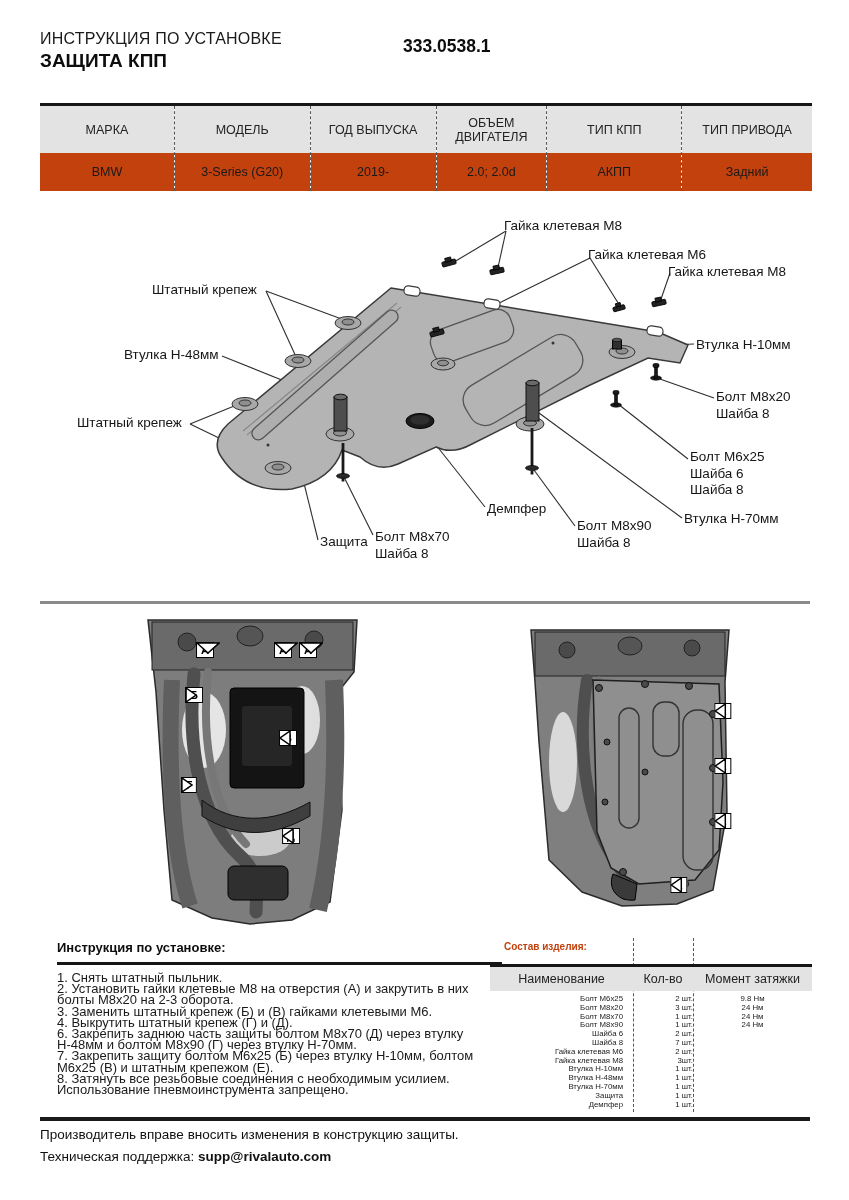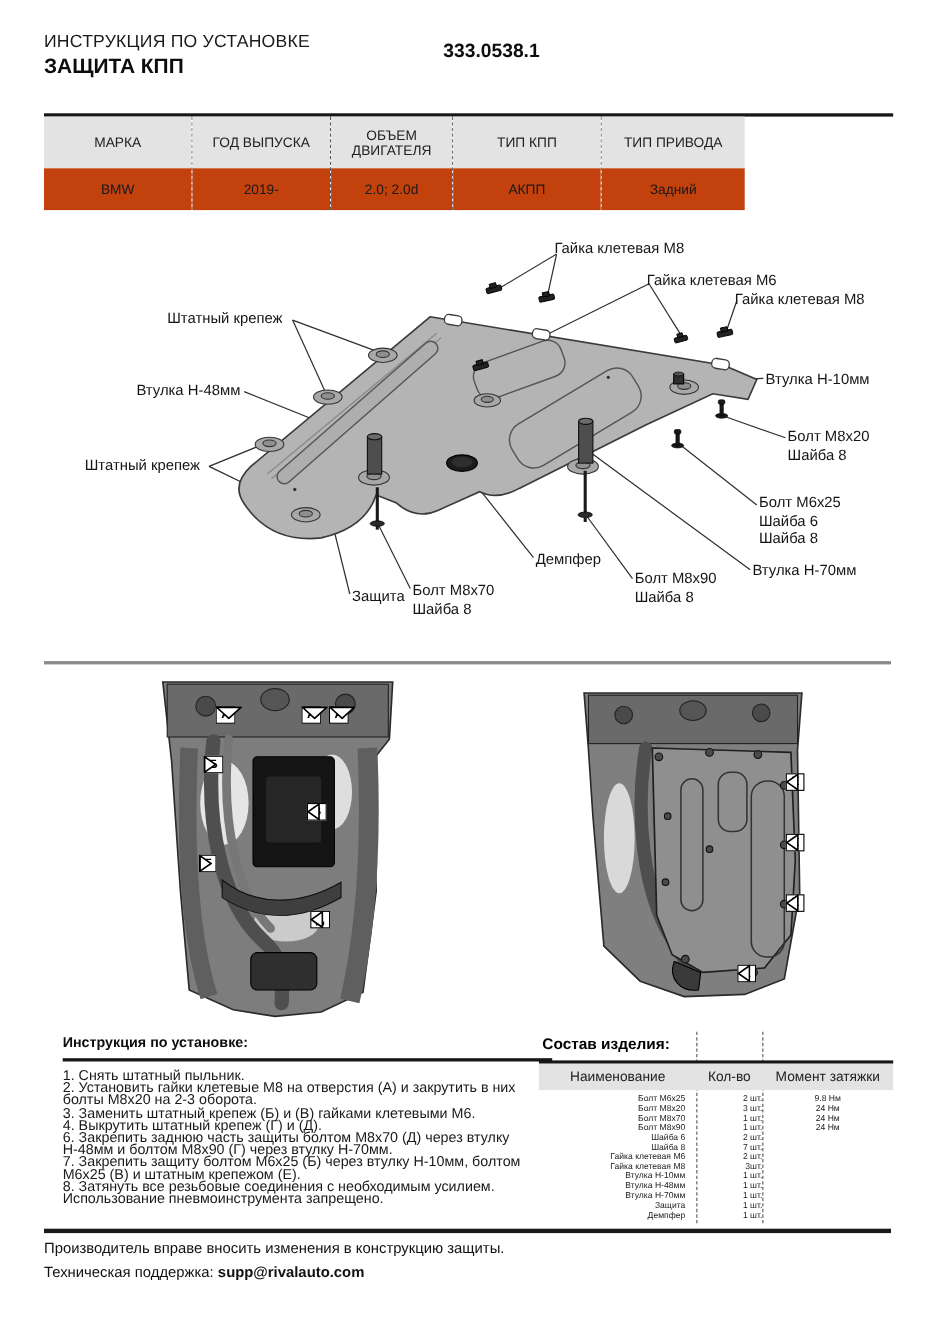--- a/index.html
+++ b/index.html
@@ -35,21 +35,21 @@
   .tri{display:block;}
 
   
   #instructions{left:57px;top:940px;width:445px;}
   #instr-title{font-size:13px;font-weight:bold;color:#0d0d0d;}
   #instr-rule{height:3px;background:#161616;margin-top:7px;margin-bottom:7px;}
   .step{font-size:13px;line-height:11.2px;color:#1a1a1a;}
 
   
   #parts{left:490px;top:938px;width:322px;height:176px;}
-  #parts-title{position:absolute;left:3px;top:3px;font-size:14px;font-weight:bold;color:#000000;}
+  #parts-title{position:absolute;left:14px;top:3px;font-size:10px;font-weight:bold;color:#c2410c;}
   .pdash{position:absolute;top:0;height:174px;border-left:1px dashed #555;}
   #pdash1{left:143px;} #pdash2{left:203px;}
   #parts-rule{position:absolute;left:0;top:26px;width:322px;height:3px;background:#161616;}
   #parts-head{position:absolute;left:0;top:29px;width:322px;height:24px;background:#e3e3e3;display:flex;text-align:center;}
   .phc{display:flex;align-items:center;justify-content:center;font-size:12.5px;color:#222;}
   .phc0{width:143px}.phc1{width:60px}.phc2{width:119px}
   #parts-rows{position:absolute;left:0;top:57px;width:322px;}
   .prow{display:flex;height:8.8px;align-items:center;}
   .pc{font-size:7.8px;line-height:8.8px;color:#222;}
   .pc0{width:143px;text-align:right;padding-right:10px;box-sizing:border-box;}
@@ -66,20 +66,24 @@
 <body>
 
 <div class="abs" id="hdr-line1">ИНСТРУКЦИЯ ПО УСТАНОВКЕ</div>
 <div class="abs" id="hdr-line2">ЗАЩИТА КПП</div>
 <div class="abs" id="hdr-part">333.0538.1</div>
 
 <div class="abs" id="vtable">
   <div class="vcol vc0">
     <div class="vhead">МАРКА</div>
     <div class="vval">BMW</div>
+  </div>
+  <div class="vcol vc1">
+    <div class="vhead">МОДЕЛЬ</div>
+    <div class="vval">3-Series (G20)</div>
   </div>
   <div class="vcol vc2">
     <div class="vhead">ГОД ВЫПУСКА</div>
     <div class="vval">2019-</div>
   </div>
   <div class="vcol vc3">
     <div class="vhead">ОБЪЕМ ДВИГАТЕЛЯ</div>
     <div class="vval">2.0; 2.0d</div>
   </div>
   <div class="vcol vc4">

